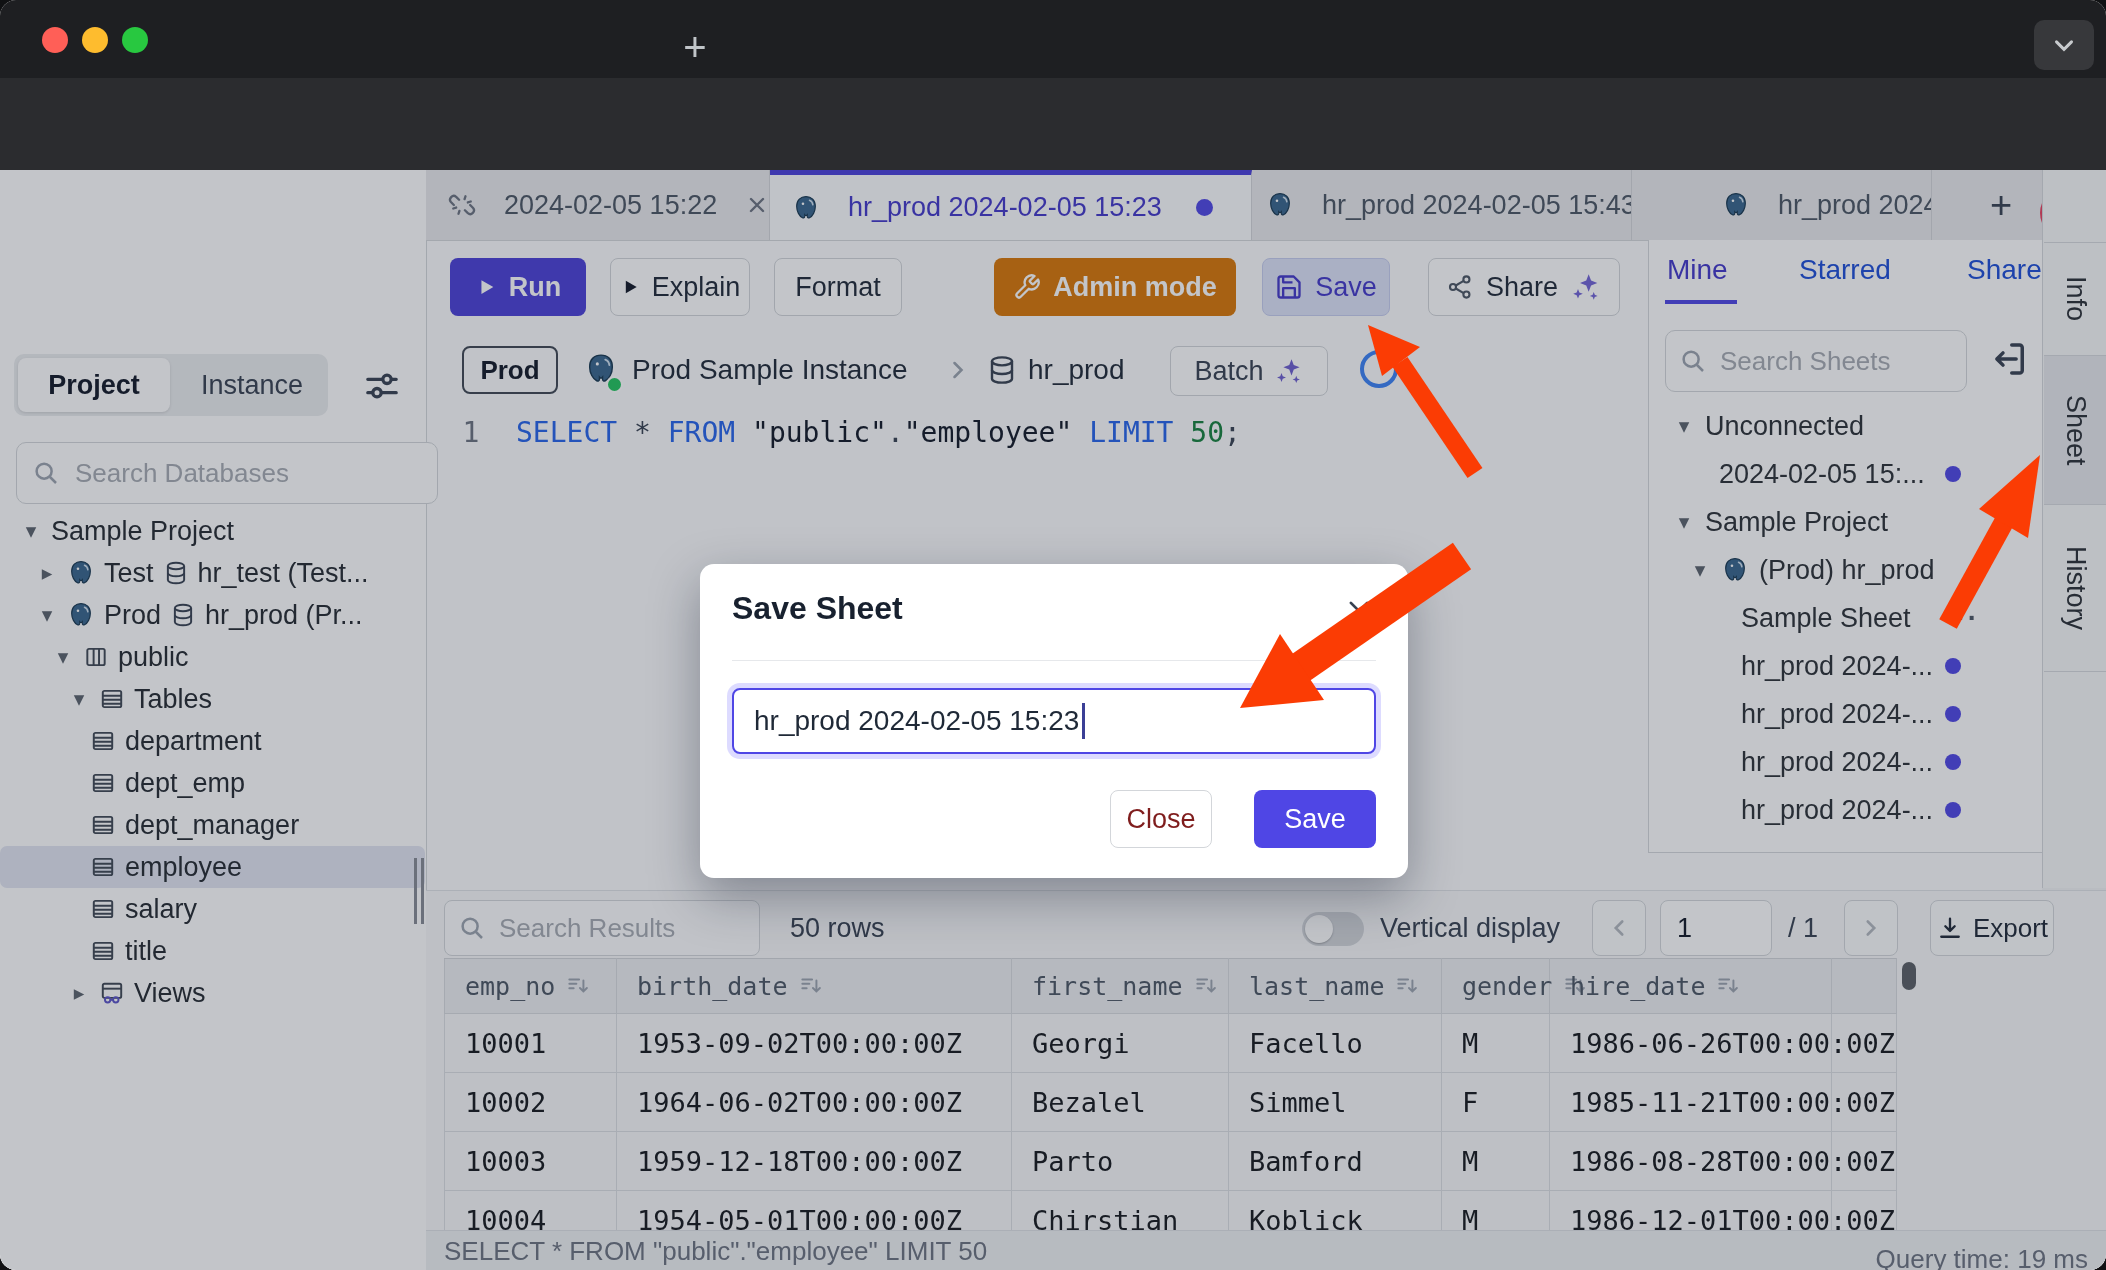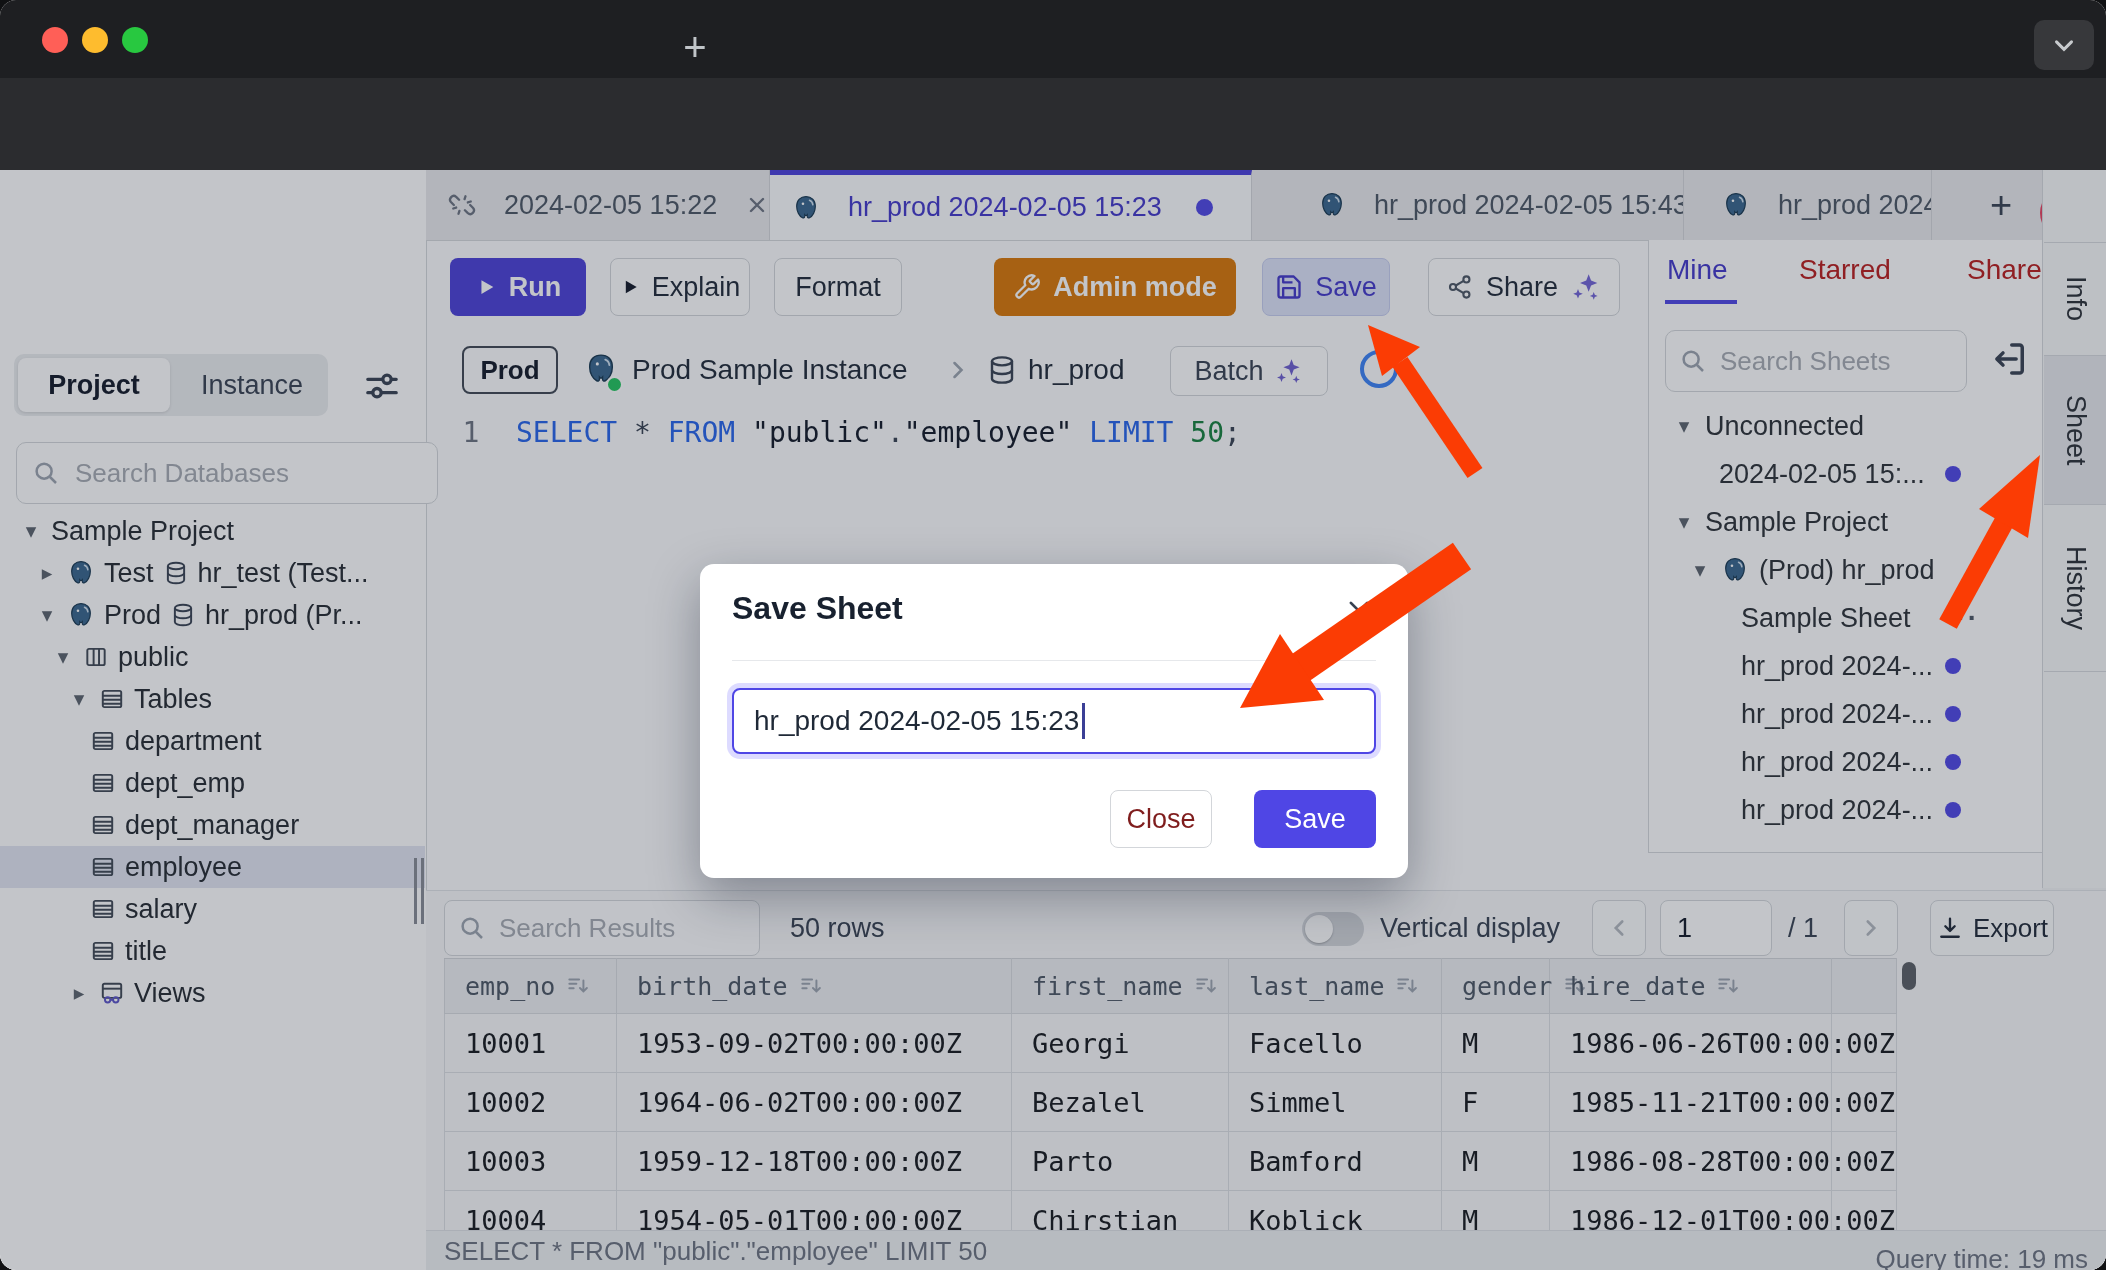--- a/index.html
+++ b/index.html
@@ -117,21 +117,21 @@
 
   
   .statusbar{position:absolute;left:426px;top:1230px;width:1680px;height:40px;background:#eff1f3;border-top:1px solid #dfe1e5;
              font-size:26px;color:#6b7280}
   .statusbar .sl{position:absolute;left:18px;top:0;line-height:40px}
   .statusbar .sr{position:absolute;right:18px;top:8px;line-height:40px}
 
   
   .sheetpanel{position:absolute;left:1648px;top:240px;width:394px;height:612px;background:#fff;
               border-left:1px solid #d5d8dc;border-bottom:1px solid #d5d8dc;overflow:hidden}
-  .shtab{position:absolute;top:14px;font-size:28px;color:#b91c1c}
+  .shtab{position:absolute;top:14px;font-size:28px;color:#1d4ed8}
   .shtab.active{color:#4338ca;font-weight:500}
   .sh-underline{position:absolute;left:16px;top:60px;width:72px;height:4px;background:#4f46e5}
   .sh-search{position:absolute;left:16px;top:90px;width:302px;height:62px;border:1px solid #d3d6da;border-radius:10px;
              background:#fff;box-sizing:border-box;display:flex;align-items:center;padding:0 12px;gap:10px;color:#a6abb2}
   .sh-import{position:absolute;left:340px;top:98px;color:#374151}
   .shlist{position:absolute;left:0;top:162px;width:394px}
   .shrow{height:48px;display:flex;align-items:center;gap:10px;font-size:27px;color:#2b3036;white-space:nowrap}
   .sarr{width:22px;color:#5b636d;font-size:21px;text-align:center;flex:none}
   .sdot{width:16px;height:16px;border-radius:50%;background:#4f46e5;margin-left:auto;margin-right:82px;flex:none}
   .smenu{margin-left:auto;margin-right:64px;color:#4b5563;font-size:28px;font-weight:bold;letter-spacing:2px}
@@ -341,21 +341,21 @@
         </div>
         <div class="trow" style="padding-left: 90px;">
           <span class="icn">
             <svg width="26" height="26" viewBox="0 0 24 24" fill="none" stroke="#3f4854" stroke-width="1.8">
               <rect x="3.5" y="4.5" width="17" height="15" rx="1.5"></rect>
               <path d="M3.5 9h17M3.5 12.7h17M3.5 16.4h17"></path>
             </svg>
           </span>
           <span>dept_manager</span>
         </div>
-        <div class="trow sel" style="padding-left: 90px;">
+        <div class="trow sel" style="padding-left: 90px; border-radius: 7px;">
           <span class="icn">
             <svg width="26" height="26" viewBox="0 0 24 24" fill="none" stroke="#3f4854" stroke-width="1.8">
               <rect x="3.5" y="4.5" width="17" height="15" rx="1.5"></rect>
               <path d="M3.5 9h17M3.5 12.7h17M3.5 16.4h17"></path>
             </svg>
           </span>
           <span>employee</span>
         </div>
         <div class="trow" style="padding-left: 90px;">
           <span class="icn">
@@ -417,21 +417,21 @@
         <span class="icn">
           <svg width="28" height="28" viewBox="0 0 24 24">
             <path d="M12 2.2c-4.6 0-8 2.9-8 8.3 0 4.4 2.3 8.6 5 9.8 1 .5 1.9 0 1.9-1v-1.5c.3.4.7.6 1.1.6s.8-.2 1.1-.6v1.5c0 1 .9 1.5 1.9 1 2.7-1.2 5-5.4 5-9.8 0-5.4-3.4-8.3-8-8.3z" fill="#38658c" stroke="#16364f"></path>
             <circle cx="9.4" cy="8.4" r="1.1" fill="#fff"></circle>
             <path d="M15 5.4c1.6.6 2.7 2 2.9 3.9" stroke="#cfe0ee" stroke-width="1.3" fill="none" stroke-linecap="round"></path>
           </svg>
         </span>
         <span>hr_prod 2024-02-05 15:23</span>
         <span class="dirty-dot"></span>
       </div>
-      <div class="etab" style="left: 870px; width: 388px;">
+      <div class="etab" style="left: 818px; width: 388px;">
         <span class="icn">
           <svg width="28" height="28" viewBox="0 0 24 24">
             <path d="M12 2.2c-4.6 0-8 2.9-8 8.3 0 4.4 2.3 8.6 5 9.8 1 .5 1.9 0 1.9-1v-1.5c.3.4.7.6 1.1.6s.8-.2 1.1-.6v1.5c0 1 .9 1.5 1.9 1 2.7-1.2 5-5.4 5-9.8 0-5.4-3.4-8.3-8-8.3z" fill="#38658c" stroke="#16364f"></path>
             <circle cx="9.4" cy="8.4" r="1.1" fill="#fff"></circle>
             <path d="M15 5.4c1.6.6 2.7 2 2.9 3.9" stroke="#cfe0ee" stroke-width="1.3" fill="none" stroke-linecap="round"></path>
           </svg>
         </span>
         <span>hr_prod 2024-02-05 15:43</span>
         <span class="tclose icn accent">
           <svg width="24" height="24" viewBox="0 0 24 24" fill="none" stroke="currentColor" stroke-width="2.4" stroke-linecap="round">

